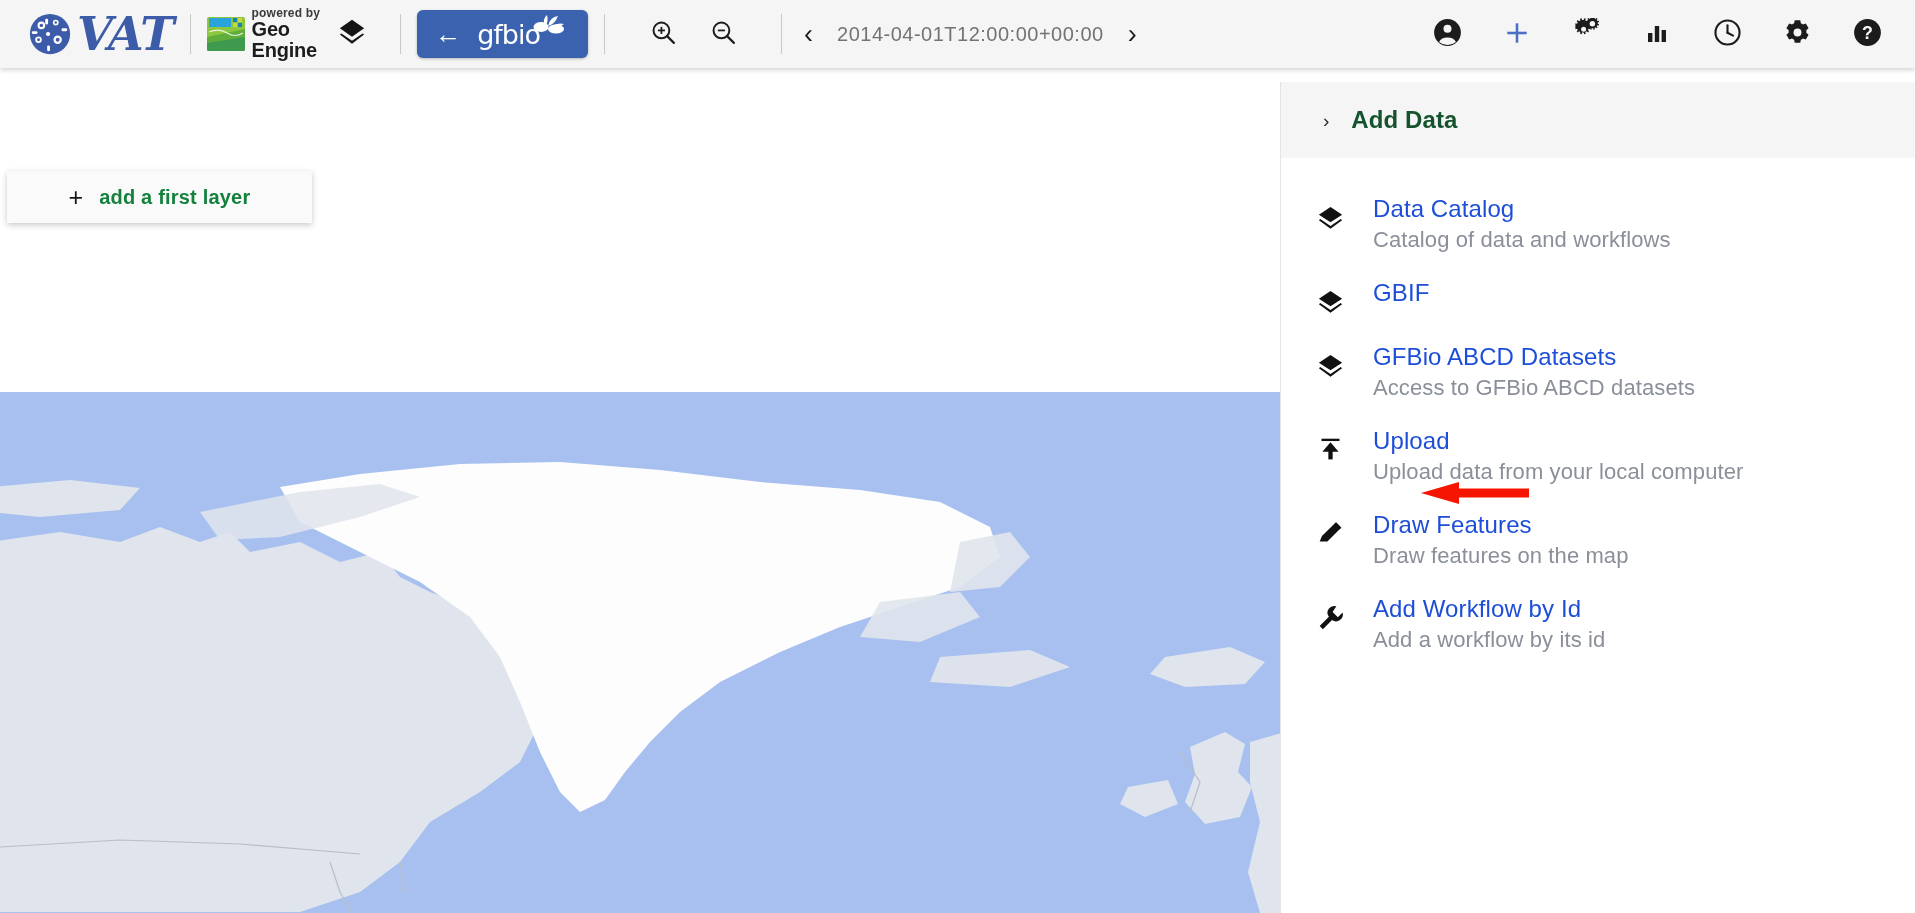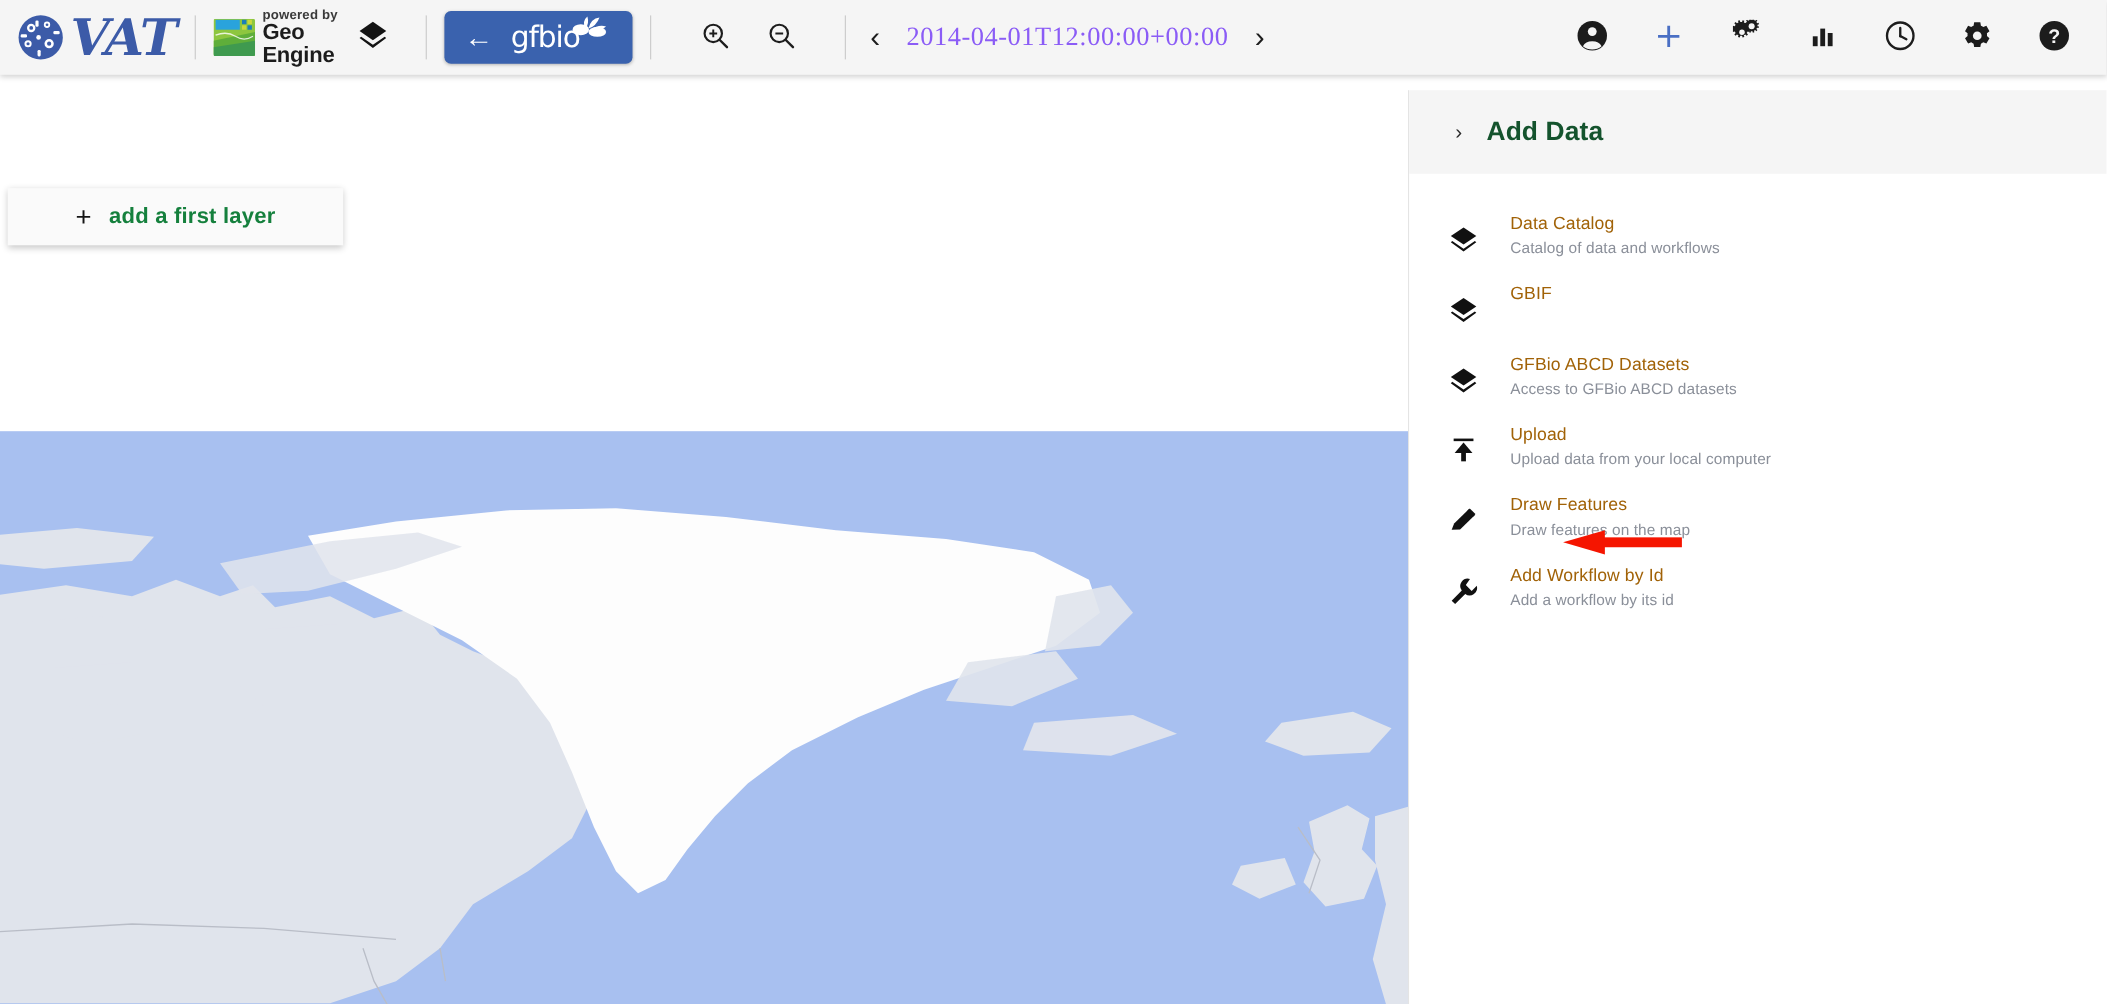--- a/index.html
+++ b/index.html
@@ -11,20 +11,21 @@
   }
 
   
   .toolbar {
     position: absolute; top: 0; left: 0;
     width: 1915px; height: 68px;
     background: #f5f5f5;
     display: flex; align-items: center;
     box-shadow: 0 2px 5px rgba(0,0,0,0.18);
     z-index: 20;
+    padding-left: 13px;
   }
   .tb-left { display: flex; align-items: center; height: 100%; padding-left: 14px; }
   .tb-right { margin-left: auto; display: flex; align-items: center; padding-right: 28px; gap: 30px; }
 
   .vat-logo { display: flex; align-items: center; gap: 4px; }
   .globe-ico { width: 46px; height: 46px; }
   .vat-word {
     font-family: "DejaVu Serif", serif;
     font-size: 46px; font-style: italic; font-weight: 700;
     color: #3c5ba8; letter-spacing: -1px; line-height: 1;
@@ -54,22 +55,22 @@
   }
 
   .zoom-grp { display: flex; align-items: center; gap: 20px; padding: 0 22px; }
   .ico-btn {
     width: 40px; height: 40px; display: flex; align-items: center; justify-content: center;
     cursor: pointer; background: none; border: none;
   }
   .time-grp { display: flex; align-items: center; gap: 18px; }
   .chev { font-size: 27px; color: #1d1d1d; cursor: pointer; padding: 0 6px; line-height: 1; }
   .timestamp {
-    font-family: Liberation Serif, serif;
-    font-size: 24px; color: #8b5cf6; letter-spacing: .5px; white-space: nowrap;
+    font-family: Liberation Sans, sans-serif;
+    font-size: 20px; color: #737373; letter-spacing: .5px; white-space: nowrap;
   }
 
   
   .map-area {
     position: absolute; top: 82px; left: 0;
     width: 1280px; height: 831px;
     background: #ffffff; overflow: hidden;
   }
   .ocean { position: absolute; left: 0; top: 310px; width: 1280px; height: 521px; background: #a8c0f0; }
   .land { fill: #e0e4ec; }
@@ -102,22 +103,22 @@
   .panel-header-chev { font-size: 19px; color: #2a2a2a; line-height: 1; }
   .panel-title { font-size: 24px; font-weight: 700; color: #14532d; letter-spacing: .1px; }
 
   .item-list { padding-top: 24px; }
   .data-item {
     display: flex; align-items: flex-start; gap: 26px;
     padding: 13px 40px 13px 32px; cursor: pointer;
   }
   .item-ico { width: 34px; min-width: 34px; display: flex; justify-content: center; padding-top: 9px; }
   .item-text { display: flex; flex-direction: column; gap: 4px; }
-  .item-title { font-size: 16px; color: #a16207; font-weight: 400; letter-spacing: .1px; }
-  .item-sub { font-size: 14px; color: #8a8f99; letter-spacing: .1px; }
+  .item-title { font-size: 24px; color: #1d4ed8; font-weight: 400; letter-spacing: .1px; }
+  .item-sub { font-size: 22px; color: #8a8f99; letter-spacing: .1px; }
 
   .red-arrow { position: absolute; left: 1415px; top: 468px; pointer-events: none; }
 </style>
 </head>
 <body>
 
 <div class="toolbar">
   <div class="tb-left">
 
     <div class="vat-logo">

